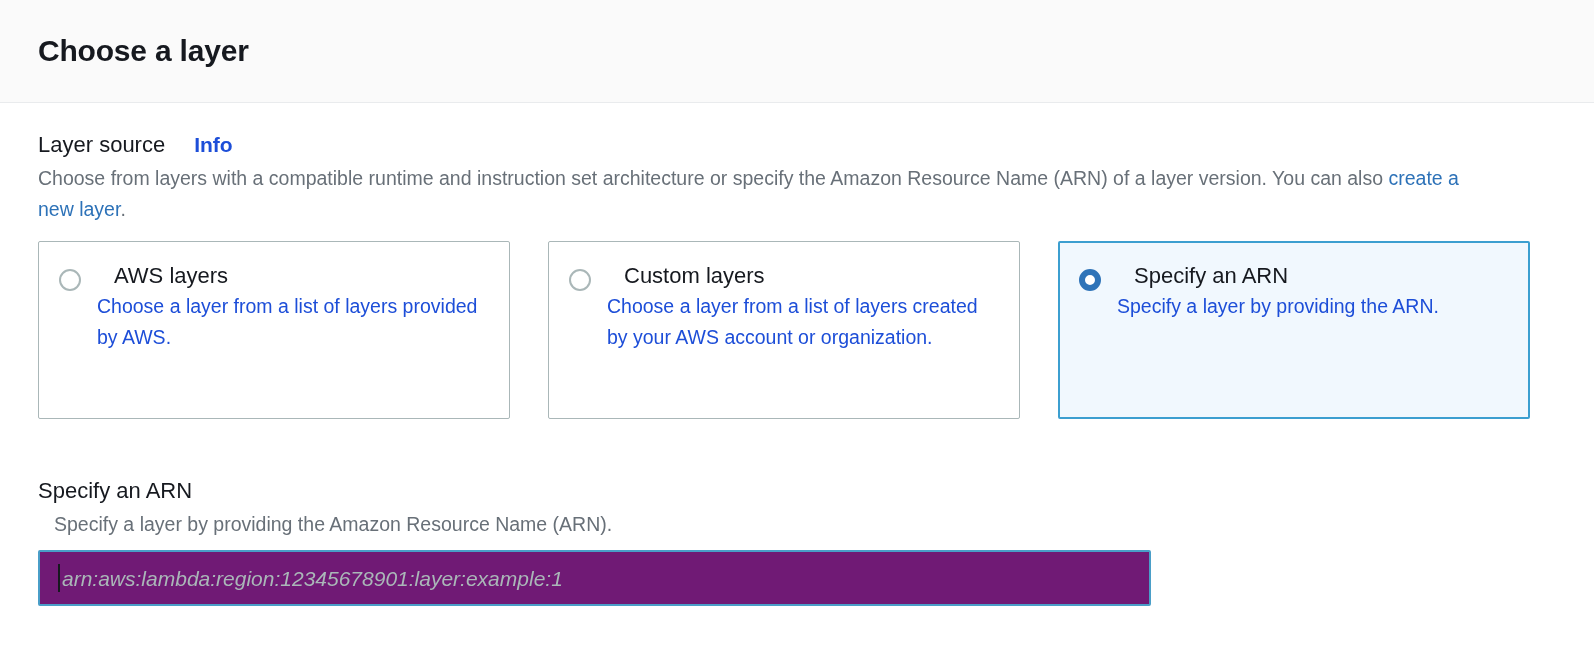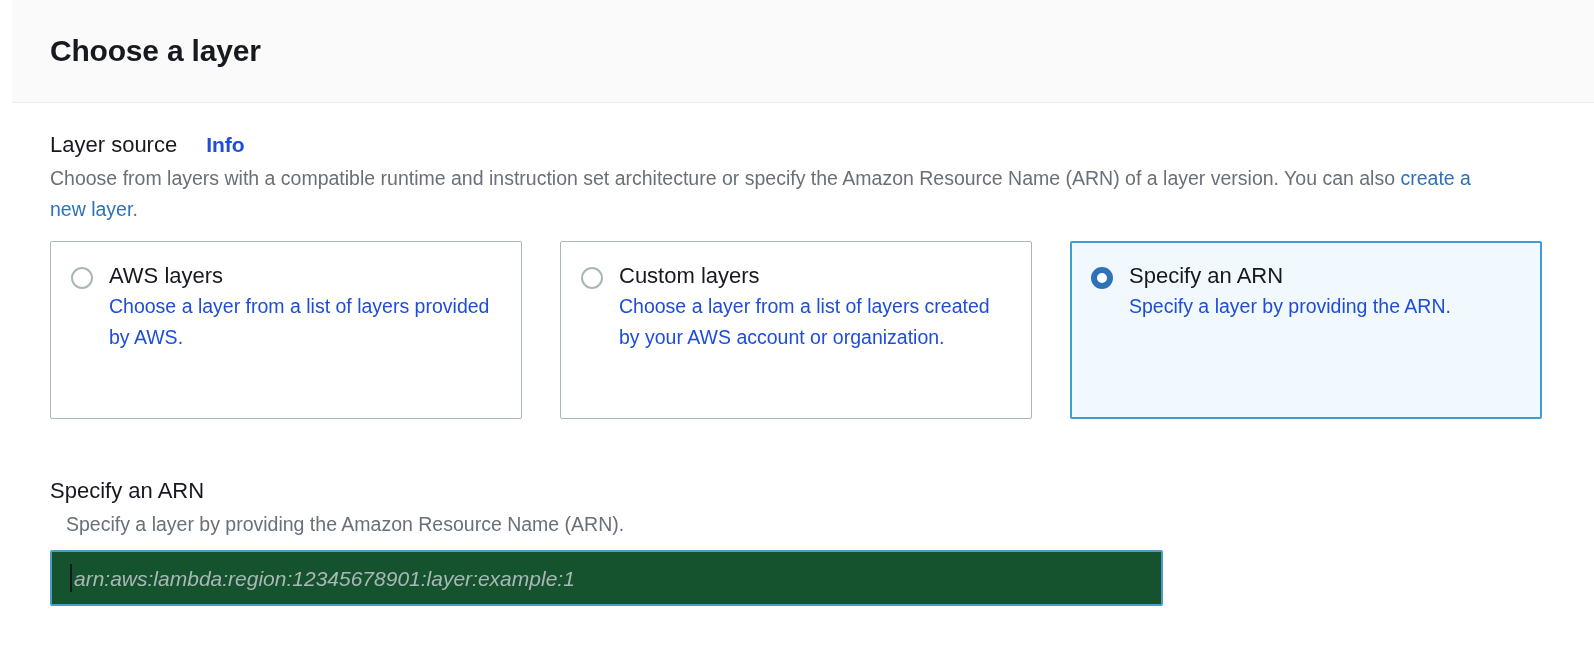--- a/index.html
+++ b/index.html
@@ -13,21 +13,20 @@
     font-family: "Liberation Sans", sans-serif;
     color: #16191f;
     overflow: hidden;
   }
 
   .page {
     position: relative;
     width: 1594px;
     height: 666px;
     box-sizing: border-box;
-    padding-left: 12px;
   }
 
   
   .modal-header {
     height: 103px;
     background: #fafafa;
     border-bottom: 1px solid #e9ebed;
     box-sizing: border-box;
     display: flex;
     align-items: center;
@@ -97,22 +96,22 @@
     position: relative;
   }
   .tile.selected {
     border: 2px solid #3c9fd0;
     background: #f1f8fe;
     padding: 17px 19px 0 19px;
   }
 
   .tile-head {
     display: flex;
-    align-items: center;
-    gap: 16px;
+    align-items: flex-end;
+    gap: 33px;
   }
   .radio {
     width: 22px;
     height: 22px;
     border-radius: 50%;
     border: 2px solid #aab7b8;
     background: #ffffff;
     box-sizing: border-box;
     flex: 0 0 auto;
     margin-top: 6px;
@@ -156,21 +155,21 @@
     align-items: center;
     gap: 39px;
   }
   .arn-input {
     position: relative;
     width: 1113px;
     height: 56px;
     box-sizing: border-box;
     border: 2px solid #4a9ec8;
     border-radius: 2px;
-    background: #14532d;
+    background: #701a75;
     display: flex;
     align-items: center;
     padding: 0 18px;
     cursor: text;
   }
   .caret {
     width: 2px;
     height: 28px;
     background: #16191f;
     flex: 0 0 auto;

